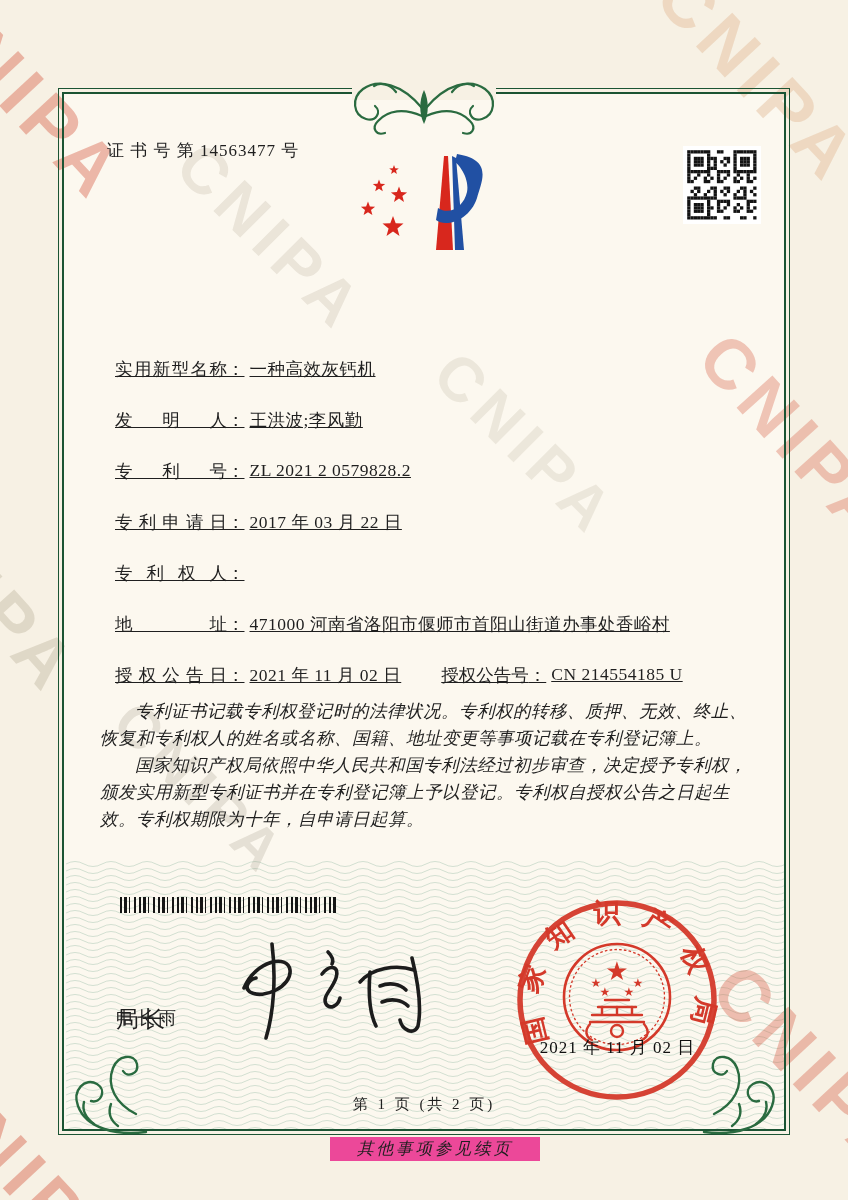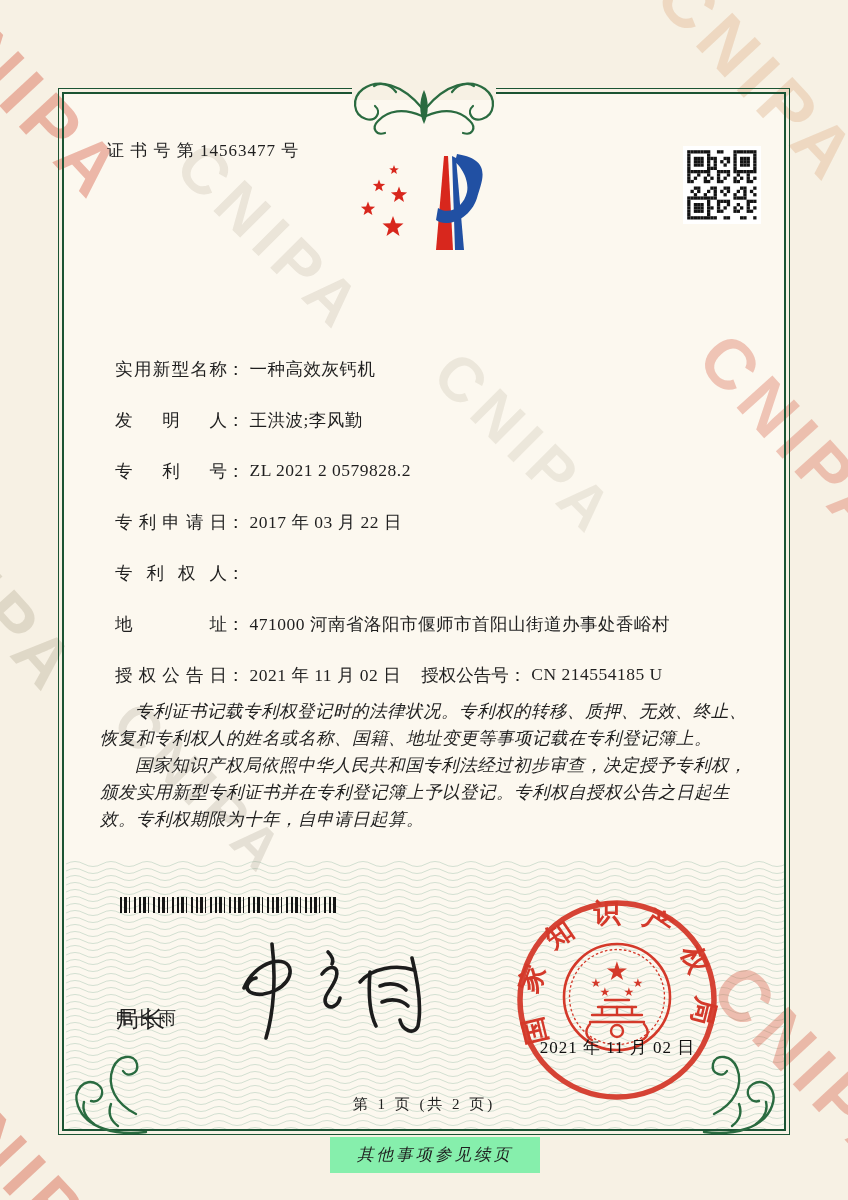--- a/index.html
+++ b/index.html
@@ -28,24 +28,24 @@
   .ornament{position:absolute;left:334px;top:68px;}
   .flourish-l{position:absolute;left:58px;top:1046px;}
   .flourish-r{position:absolute;left:700px;top:1046px;}
   
   .cert-no{position:absolute;left:107px;top:139px;font-size:17px;letter-spacing:1px;}
   .logo{position:absolute;left:356px;top:146px;}
   .qr{position:absolute;left:683px;top:146px;background:#ffffff;line-height:0;}
   .title{position:absolute;left:0;right:0;top:258px;text-align:center;font-size:38px;
          font-weight:bold;letter-spacing:9px;text-indent:9px;}
   
-  .fields{position:absolute;left:115px;top:343px;width:640px;}
+  .fields{position:absolute;left:115px;top:343px;width:640px;text-decoration:underline;}
   .field-row{height:51px;display:flex;align-items:center;font-size:17.5px;}
   .field-label{display:inline-block;width:112px;text-align:justify;text-align-last:justify;}
-  .field-label2{display:inline-block;margin-left:20px;}
+  .field-label2{display:inline-block;margin-left:40px;}
   .colon{margin-right:5px;}
   .field-value{letter-spacing:.5px;white-space:nowrap;}
   
   .body-text{position:absolute;left:100px;top:698px;width:652px;font-size:17.5px;
              line-height:27px;font-style:italic;letter-spacing:.5px;}
   .body-text p{margin:0;text-indent:2em;}
   
   .barcode{position:absolute;left:120px;top:897px;width:216px;height:16px;
     background:repeating-linear-gradient(90deg,#161616 0 2px,transparent 2px 4px,
       #161616 4px 7px,transparent 7px 9px,#161616 9px 10px,transparent 10px 14px,
@@ -55,21 +55,21 @@
              font-family:Liberation Serif, serif;}
   .sig-name{position:absolute;left:116px;top:1006px;font-size:18px;letter-spacing:3px;
             font-family:"Liberation Sans",sans-serif;}
   .signature{position:absolute;left:226px;top:938px;}
   
   .seal{position:absolute;left:512px;top:895px;}
   .seal-date{position:absolute;left:505px;top:1036px;width:225px;text-align:center;
              font-size:17px;letter-spacing:1px;color:#101010;}
   
   .page-info{position:absolute;left:0;right:0;top:1095px;text-align:center;font-size:15px;letter-spacing:3px;}
-  .continue-note{position:absolute;left:330px;top:1137px;background:#86efac;padding:7px 27px;
+  .continue-note{position:absolute;left:330px;top:1137px;background:#ec4899;padding:1px 27px;
                  font-size:16.5px;font-style:italic;letter-spacing:3px;}
 </style>
 </head>
 <body>
 
 <div class="page">
 
   <div class="frame-bg"></div>
 
   <svg class="waves" id="waves-svg" width="718" height="272">

